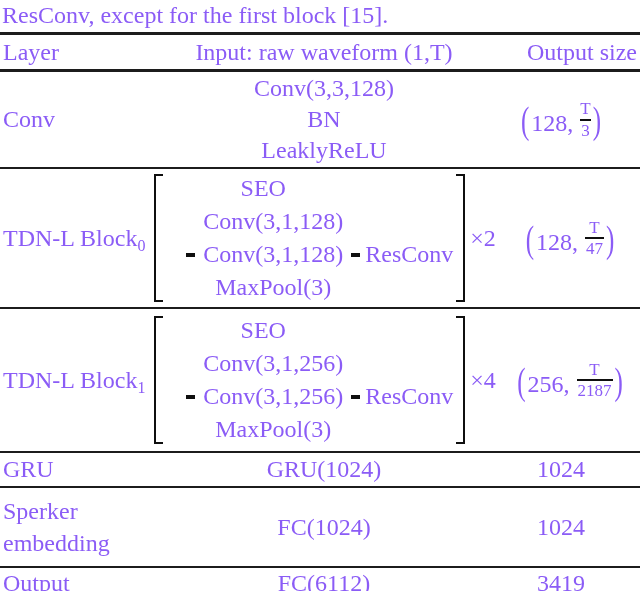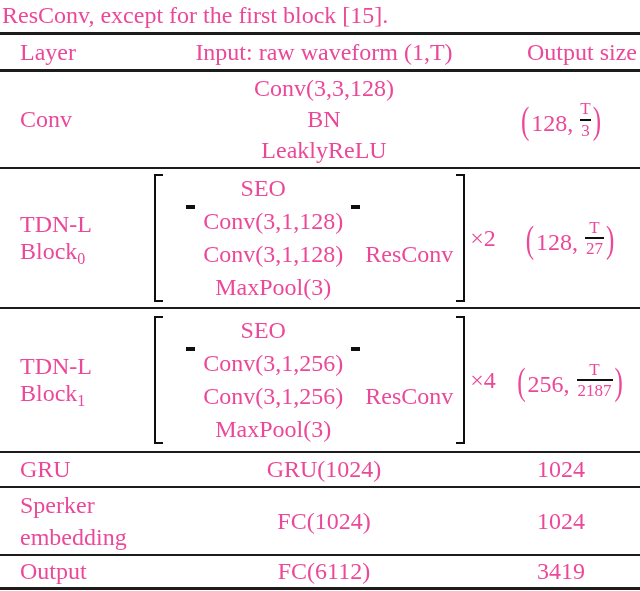--- a/index.html
+++ b/index.html
@@ -1,60 +1,60 @@
 <!DOCTYPE html>
 <html><head>
 <meta charset="utf-8">
 <style>
   html,body { margin:0; padding:0; background:#ffffff; }
   .page {
-    width:640px; height:591px; background:#ffffff; color:#ec4899;
+    width:640px; height:591px; background:#ffffff; color:#8b5cf6;
     font-family:"Liberation Serif","DejaVu Serif",serif;
     font-size:24px; overflow:hidden; position:relative;
   }
   .caption { height:30px; padding:2px 2px 0 2px; white-space:nowrap; }
 
   .rule { width:640px; background:#1c1c1c; }
   .rule.thick { height:3px; }
   .rule.thin  { height:2px; }
 
   .row { display:flex; align-items:center; width:640px; box-sizing:border-box; }
-  .c1 { padding-left:20px; box-sizing:border-box; flex:none; }
+  .c1 { padding-left:3px; box-sizing:border-box; flex:none; }
   .c2 { flex:1; min-width:0; display:flex; justify-content:center; align-items:center; text-align:center; }
   .c3 { flex:none; display:flex; justify-content:center; align-items:center; box-sizing:border-box; }
   .w-std .c1 { width:166px; }
   .w-std .c3 { width:158px; }
   .w-blk .c1 { width:150px; }
   .w-blk .c3 { width:140px; }
 
   .row.header { height:34px; }
   .row.header .c3 { justify-content:flex-end; padding-right:3px;font-family:Liberation Serif, serif; }
 
   .row.conv   { height:95px; }
   .row.block0 { height:138px; }
   .row.block1 { height:142px; }
   .row.gru    { height:33px; }
-  .row.spk    { height:66px; }
+  .row.spk    { height:78px; }
   .row.outp   { height:31px; }
 
   .stack div { line-height:31px; }
   .spk .c1 { line-height:32px; }
 
   sub.idx { font-size:16px; line-height:0; vertical-align:-5px; }
 
   
   .bexpr { display:flex; align-items:stretch; }
   .brk { width:9px; flex:none; box-sizing:border-box; }
   .brk.l { border:2px solid #0f0f0f; border-right:0; }
   .brk.r { border:2px solid #0f0f0f; border-left:0; }
   .brk.big { margin:2px 0; }
 
   .bgrid { display:grid; grid-template-columns:auto auto; align-items:center; padding:0 3px; }
   .seo   { grid-column:1; grid-row:1; text-align:center; line-height:33px; }
-  .innerwrap { grid-column:1; grid-row:2; display:flex; align-items:flex-start;margin-left:20px; }
+  .innerwrap { grid-column:1; grid-row:2; display:flex; align-items:center;margin-left:20px; }
   .innercol { padding:0 8px; }
   .innercol div { line-height:33px; text-align:center; }
   .resconv { grid-column:2; grid-row:2; align-self:center; padding-left:5px; white-space:nowrap; }
   .mult { align-self:center; padding-left:5px; white-space:nowrap; }
 
   
   .outsize { display:inline-flex; align-items:center; white-space:nowrap; }
   .bp { display:inline-block; transform:scaleY(1.55); line-height:1; font-size:25px; }
   .pre { margin:8px 5px 0 2px; }
   .frac { display:inline-flex; flex-direction:column; align-items:center;
@@ -123,21 +123,21 @@
         <span class="brk r big"></span>
         <span class="mult">×2</span>
       </div>
     </div>
     <div class="c3">
       <span class="outsize">
         <span class="bp">(</span>
         <span class="pre">128,</span>
         <span class="frac">
           <span class="num">T</span>
-          <span class="den">27</span>
+          <span class="den">47</span>
         </span>
         <span class="bp">)</span>
       </span>
     </div>
   </div>
 
   <div class="rule thin"></div>
 
   <div class="row block1 w-blk">
     <div class="c1"><span>TDN-L Block</span><sub class="idx">1</sub></div>

